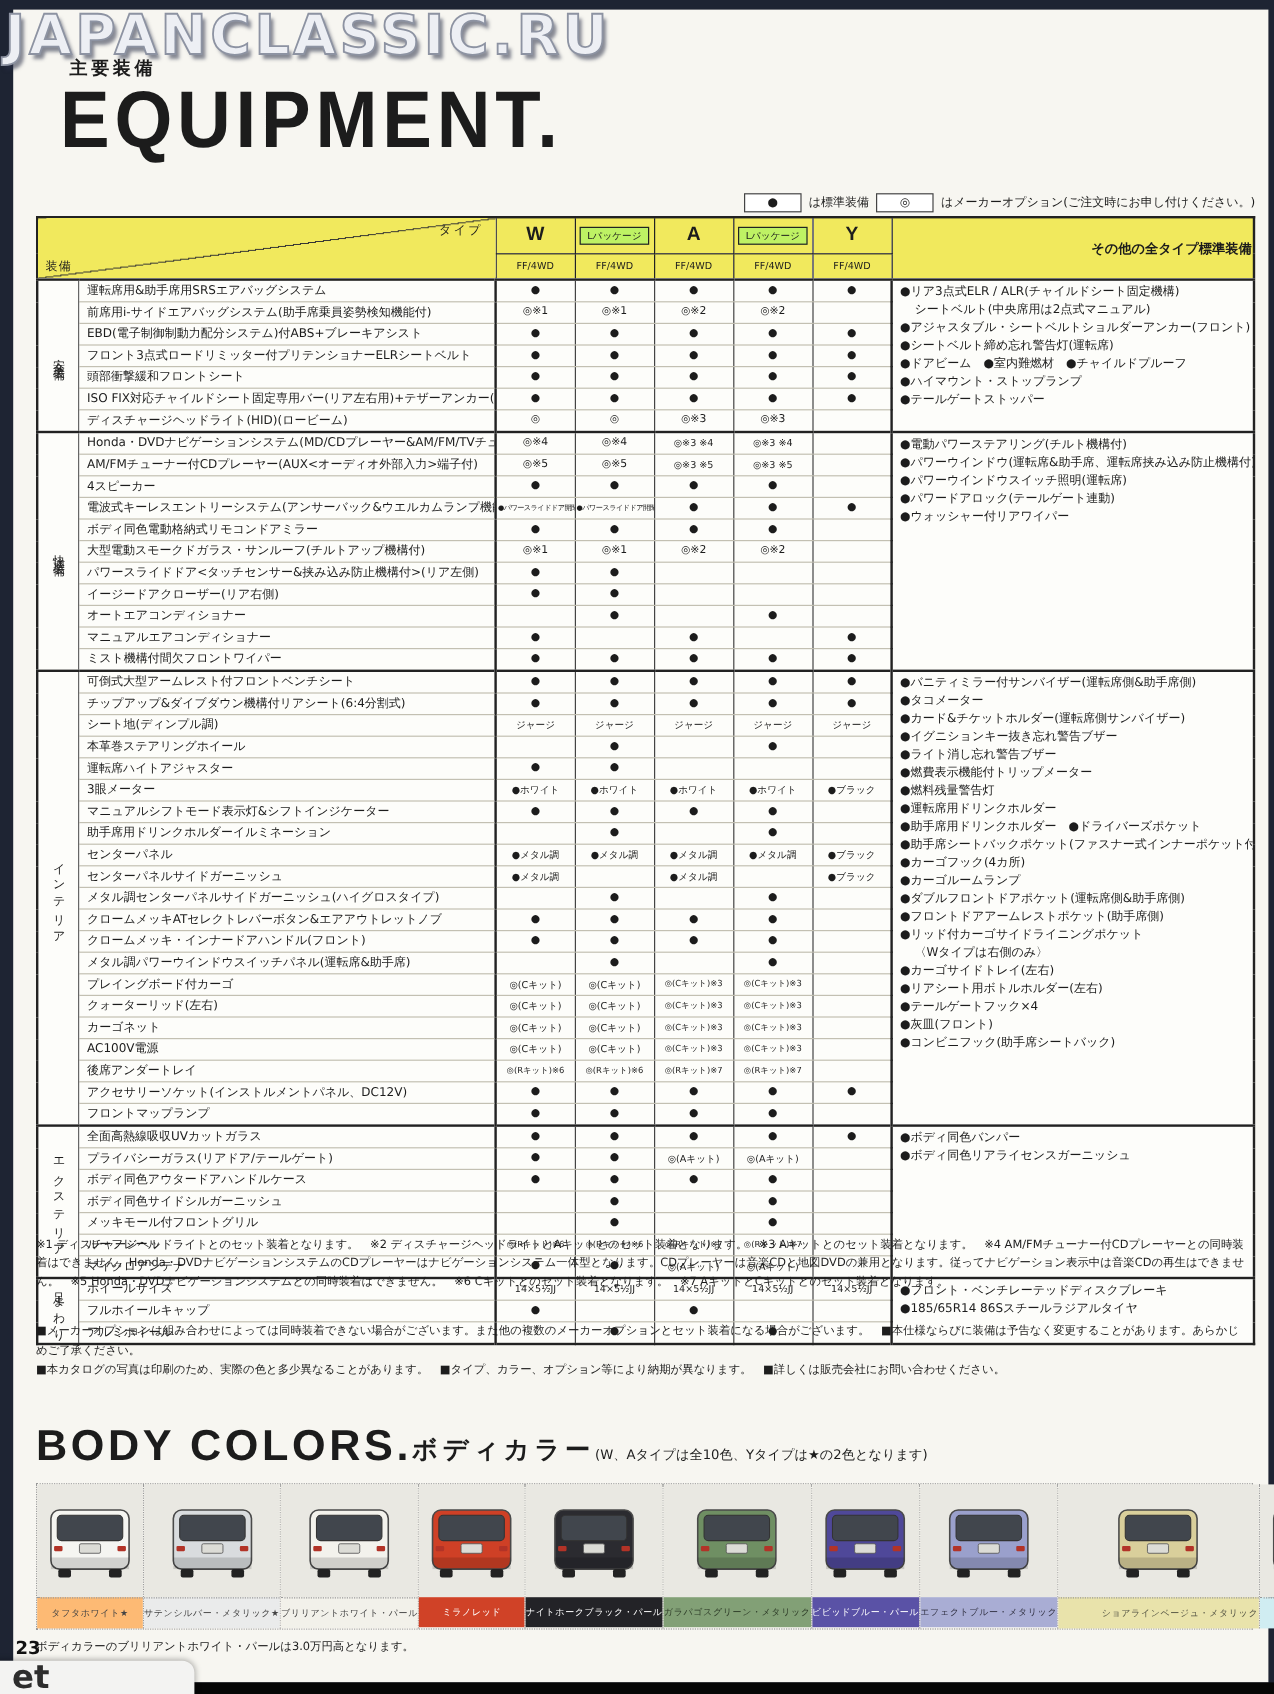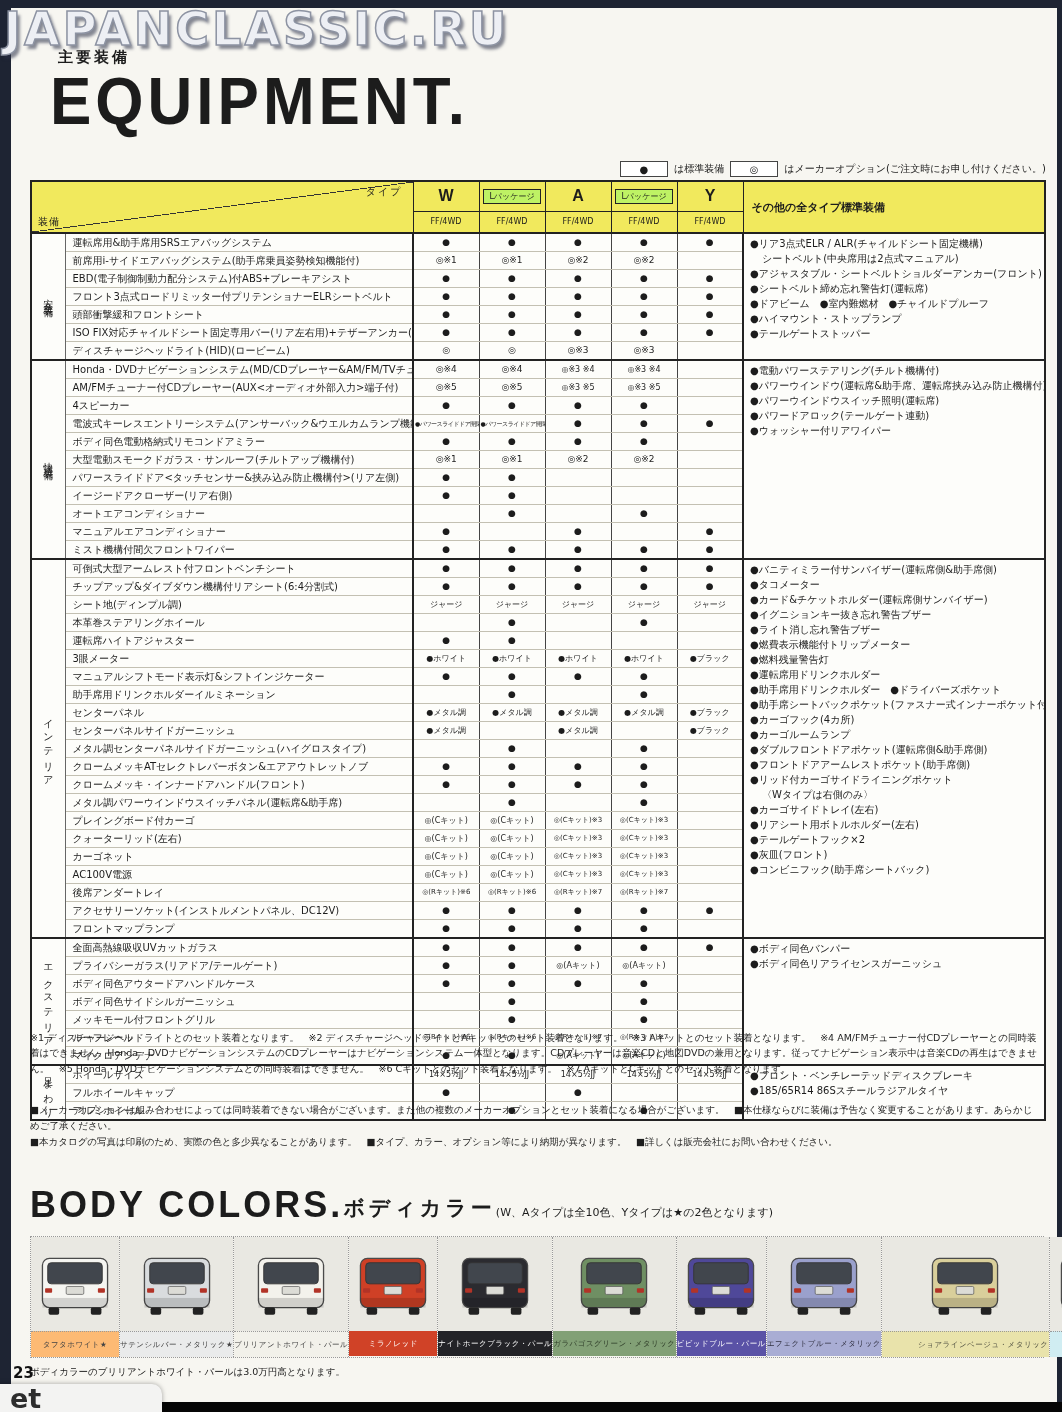--- a/index.html
+++ b/index.html
@@ -26,21 +26,21 @@
            border:2px solid #222;}
   table.eq th,table.eq td{overflow:hidden;white-space:nowrap;}
   thead th{background:#f1e95d;border:1px solid #222;font-weight:normal;}
   th.corner{position:relative;height:48px;
             background:linear-gradient(to bottom right,#f1e95d 49.55%,#333 49.55%,#333 50.45%,#f1e95d 50.45%);}
   .corner-type{position:absolute;top:3px;right:10px;font-size:10px;letter-spacing:2px;}
   .corner-equip{position:absolute;bottom:3px;left:6px;font-size:10px;letter-spacing:1px;}
   th.tp{font-size:16px;font-weight:bold;height:26px;font-family:"Liberation Sans",sans-serif;}
   .pkg-box{border:1px solid #222;font-size:8px;padding:1px 0;width:88%;margin:0 auto;background:#bef264;}
   th.sub{font-size:8px;height:18px;border-bottom:2px solid #222;}
-  th.extras-h{font-size:11px;font-weight:bold;text-align:left;padding-left:8px;}
+  th.extras-h{font-size:11px;font-weight:bold;text-align:right;padding-left:8px;}
   td{height:15px;line-height:15px;}
   td.cat{writing-mode:vertical-rl;text-orientation:upright;text-align:center;vertical-align:middle;
          font-size:10px;letter-spacing:3px;border-right:1px solid #666;border-left:1px solid #222;padding:0;}
   td.lbl{font-size:10px;padding:0 0 0 7px;border-right:2px solid #222;border-top:1px solid #c3c0b2;
          border-bottom:1px solid #c3c0b2;text-align:left;}
   td.val{text-align:center;border-left:1px solid #444;border-right:1px solid #444;
          border-top:1px solid #c3c0b2;border-bottom:1px solid #c3c0b2;font-size:9px;}
   td.val.v-m{font-size:8px;}
   td.val.v-s{font-size:7px;}
   td.val.v-t{font-size:6px;letter-spacing:-0.5px;}
@@ -314,21 +314,21 @@
           <div>●助手席用ドリンクホルダー　●ドライバーズポケット</div>
           <div>●助手席シートバックポケット(ファスナー式インナーポケット付)</div>
           <div>●カーゴフック(4カ所)</div>
           <div>●カーゴルームランプ</div>
           <div>●ダブルフロントドアポケット(運転席側&amp;助手席側)</div>
           <div>●フロントドアアームレストポケット(助手席側)</div>
           <div>●リッド付カーゴサイドライニングポケット</div>
           <div class="cont">〈Wタイプは右側のみ〉</div>
           <div>●カーゴサイドトレイ(左右)</div>
           <div>●リアシート用ボトルホルダー(左右)</div>
-          <div>●テールゲートフック×2</div>
+          <div>●テールゲートフック×4</div>
           <div>●灰皿(フロント)</div>
           <div>●コンビニフック(助手席シートバック)</div>
         </td>
       </tr>
       <tr>
         <td class="lbl">チップアップ&amp;ダイブダウン機構付リアシート(6:4分割式)</td>
         <td class="val">●</td>
         <td class="val">●</td>
         <td class="val">●</td>
         <td class="val">●</td>

